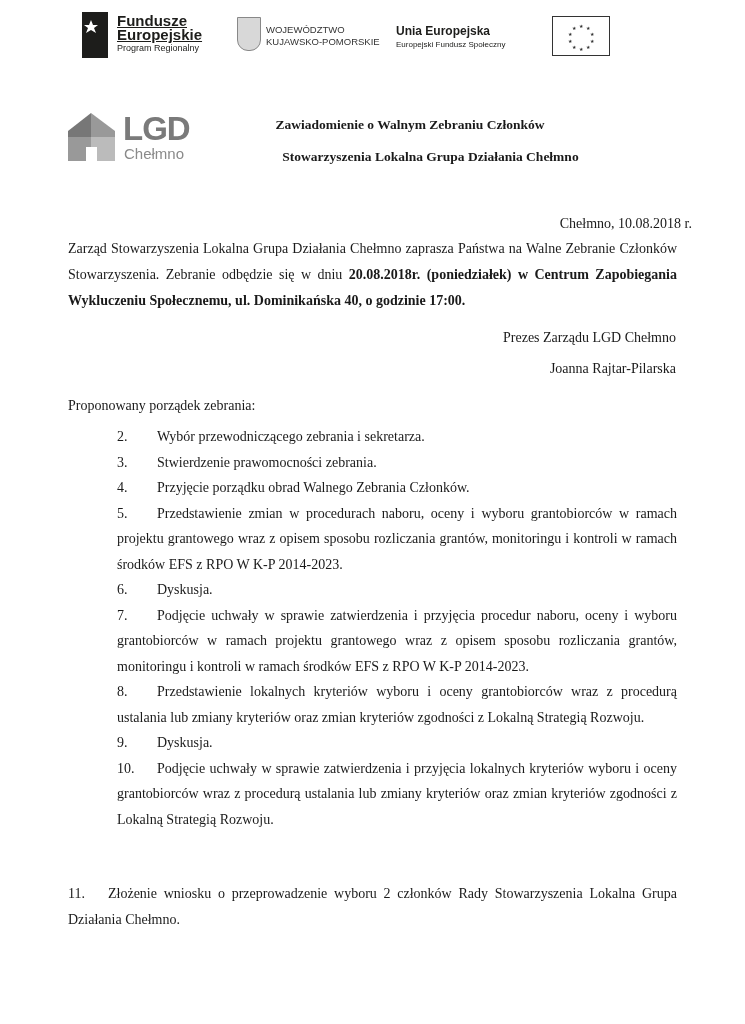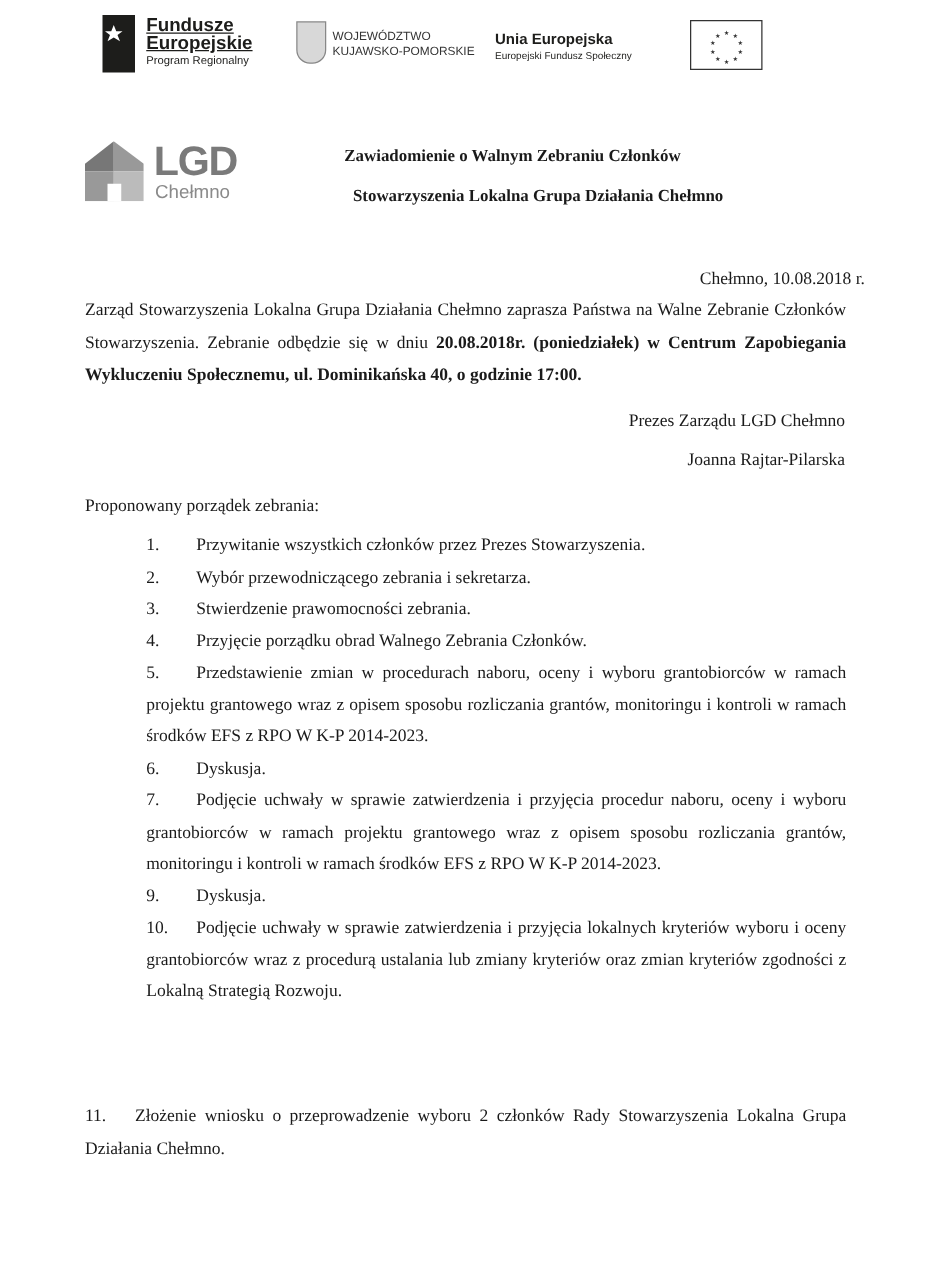--- a/index.html
+++ b/index.html
@@ -91,26 +91,26 @@
 <div class="abs para">
   <span>Zarząd Stowarzyszenia Lokalna Grupa Działania Chełmno zaprasza Państwa na Walne Zebranie Członków Stowarzyszenia. Zebranie odbędzie się w dniu </span><b>20.08.2018r. (poniedziałek) w Centrum Zapobiegania Wykluczeniu Społecznemu, ul. Dominikańska 40, o godzinie  17:00.</b>
 </div>
 
 <div class="abs signer">Prezes Zarządu LGD Chełmno</div>
 <div class="abs signer-name">Joanna Rajtar-Pilarska</div>
 
 <div class="abs agenda-intro">Proponowany porządek zebrania:</div>
 
 <div class="abs agenda">
-  <p class="item"><span class="num">1.</span><span>Przywitanie wszystkich członków przez Prezes Stowarzyszenia.</span></p>
   <p class="item"><span class="num">2.</span><span>Wybór przewodniczącego zebrania i sekretarza.</span></p>
   <p class="item"><span class="num">3.</span><span>Stwierdzenie prawomocności zebrania.</span></p>
   <p class="item"><span class="num">4.</span><span>Przyjęcie porządku obrad Walnego Zebrania Członków.</span></p>
   <p class="item"><span class="num">5.</span><span>Przedstawienie zmian w procedurach naboru, oceny i wyboru grantobiorców w ramach projektu grantowego wraz z opisem sposobu rozliczania grantów, monitoringu i kontroli w ramach środków EFS z RPO W K-P 2014-2023.</span></p>
   <p class="item"><span class="num">6.</span><span>Dyskusja.</span></p>
   <p class="item"><span class="num">7.</span><span>Podjęcie uchwały w sprawie  zatwierdzenia i przyjęcia procedur naboru, oceny i wyboru grantobiorców w ramach projektu grantowego wraz z opisem sposobu rozliczania grantów, monitoringu i kontroli w ramach środków EFS z RPO W K-P 2014-2023.</span></p>
+  <p class="item"><span class="num">8.</span><span>Przedstawienie lokalnych kryteriów wyboru i oceny grantobiorców wraz z procedurą ustalania lub zmiany kryteriów oraz zmian kryteriów zgodności z Lokalną Strategią Rozwoju.</span></p>
   <p class="item"><span class="num">9.</span><span>Dyskusja.</span></p>
   <p class="item"><span class="num">10.</span><span>Podjęcie uchwały w sprawie zatwierdzenia i przyjęcia lokalnych kryteriów wyboru i oceny grantobiorców wraz z procedurą ustalania lub zmiany kryteriów oraz zmian kryteriów zgodności z Lokalną Strategią Rozwoju.</span></p>
 </div>
 
 <div class="abs item11">
   <span class="num">11.</span><span>Złożenie wniosku o przeprowadzenie wyboru 2 członków Rady Stowarzyszenia Lokalna Grupa Działania Chełmno.</span>
 </div>
 
 </body></html>

